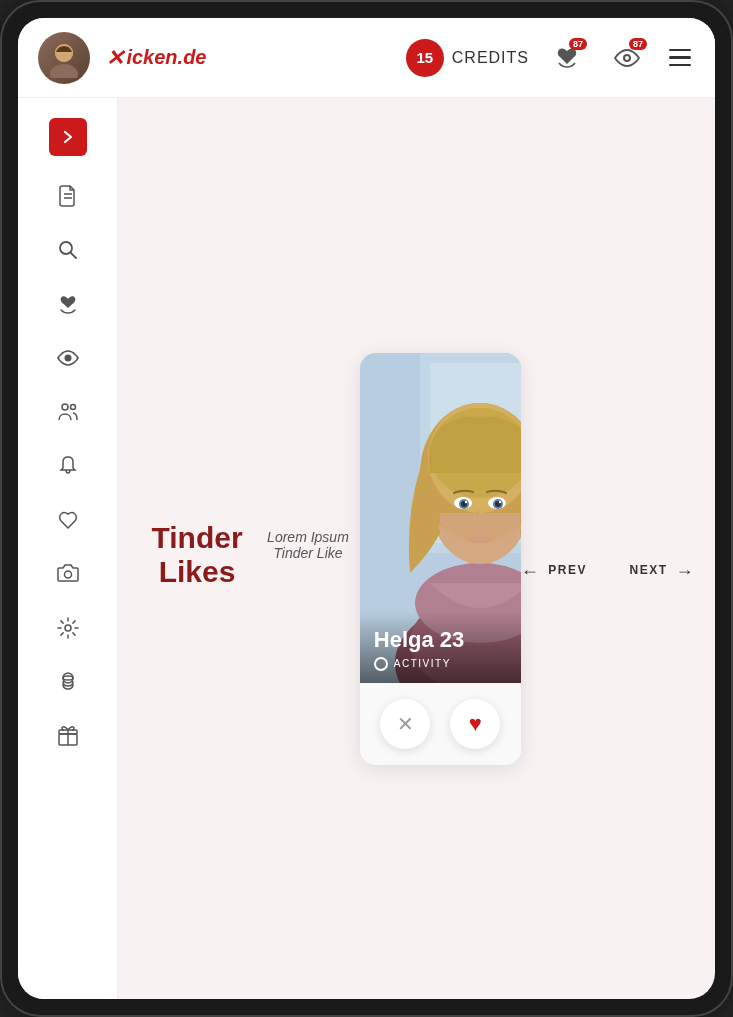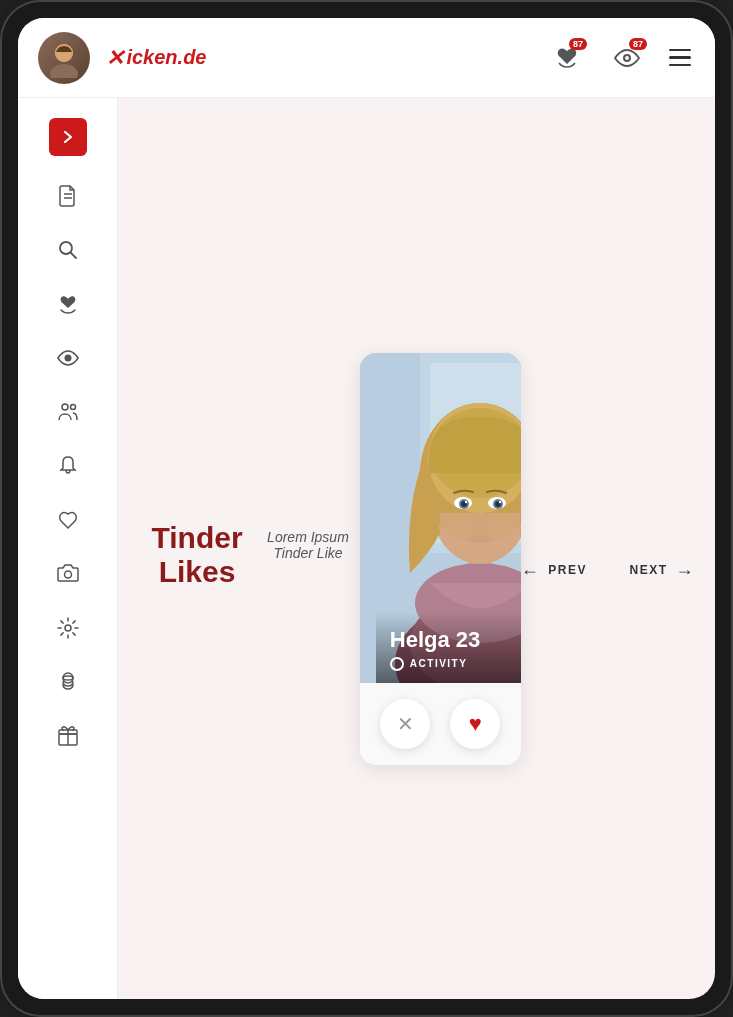--- a/index.html
+++ b/index.html
@@ -237,21 +237,21 @@
       background: linear-gradient(180deg, #b8cdd8 0%, #8fa5b0 30%, #7a6070 100%);
       overflow: hidden;
       display: flex;
       align-items: center;
       justify-content: center;
     }
 
     .profile-card-overlay {
       position: absolute;
       bottom: 0;
-      left: 16px;
+      left: 0;
       right: 0;
       padding: 16px 14px 12px;
       background: linear-gradient(transparent, rgba(0,0,0,0.55));
     }
 
     .profile-name {
       color: white;
       font-size: 22px;
       font-weight: 700;
       display: block;
@@ -267,21 +267,21 @@
     .activity-dot {
       width: 14px;
       height: 14px;
       border-radius: 50%;
       border: 2px solid white;
     }
 
     .activity-label {
       color: white;
       font-size: 10px;
-      font-weight: 700;
+      font-weight: 400;
       letter-spacing: 1.5px;
       text-transform: uppercase;
     }
 
     .profile-card-actions {
       display: flex;
       justify-content: center;
       gap: 20px;
       padding: 16px;
       background: #f9f9f9;
@@ -354,20 +354,26 @@
         </svg>
       </div>
 
       <div class="logo">
         <span class="logo-x">✕</span>
         <span>icken.de</span>
       </div>
 
       <div class="header-spacer"></div>
 
+      <div class="credits-area">
+        <div class="credits-badge">
+          <span>15</span>
+        </div>
+        <span class="credits-label">CREDITS</span>
+      </div>
 
       <div class="header-icon-btn">
         <svg width="26" height="26" viewBox="0 0 26 26" fill="none" xmlns="http://www.w3.org/2000/svg">
           <path d="M13 6 C13 6 9 2 6 4 C3 6 3 10 6 12 L13 19 L20 12 C23 10 23 6 20 4 C17 2 13 6 13 6Z" fill="#555" stroke="none"></path>
           <path d="M5 18 Q8 22 13 22 Q18 22 21 18" stroke="#555" stroke-width="1.5" fill="none"></path>
         </svg>
         <span class="notif-badge">87</span>
       </div>
 
       <div class="header-icon-btn">

